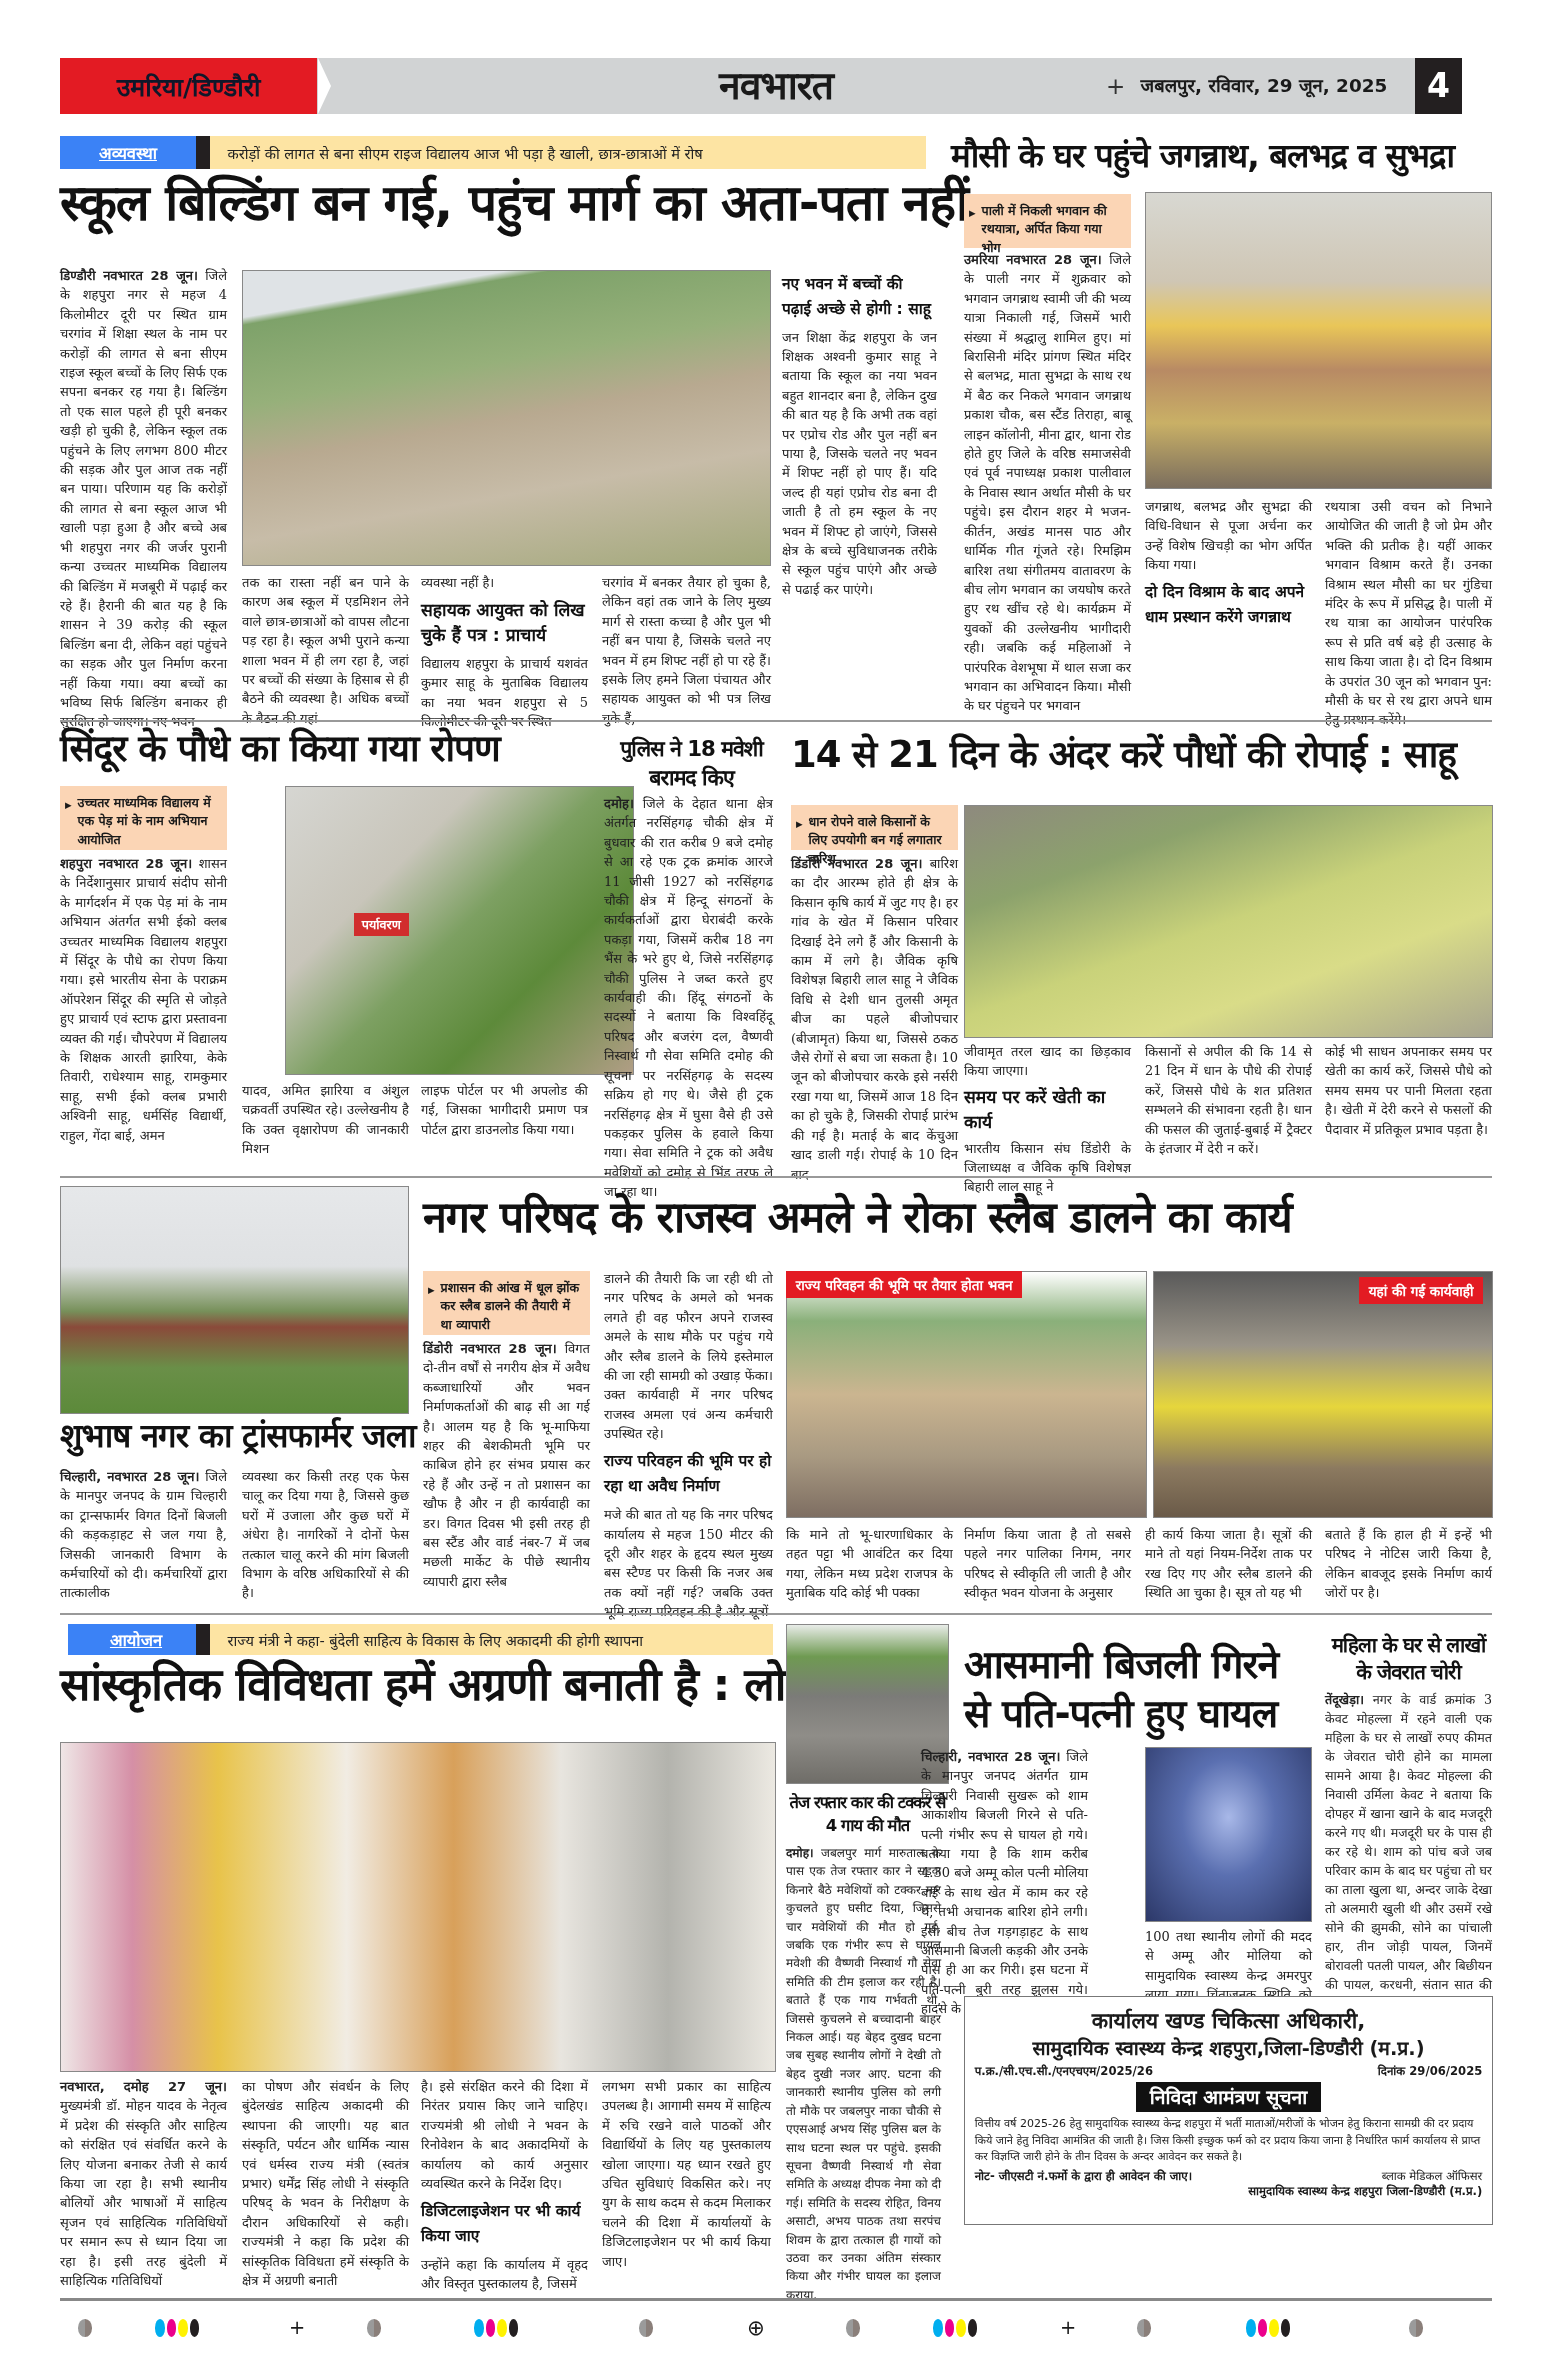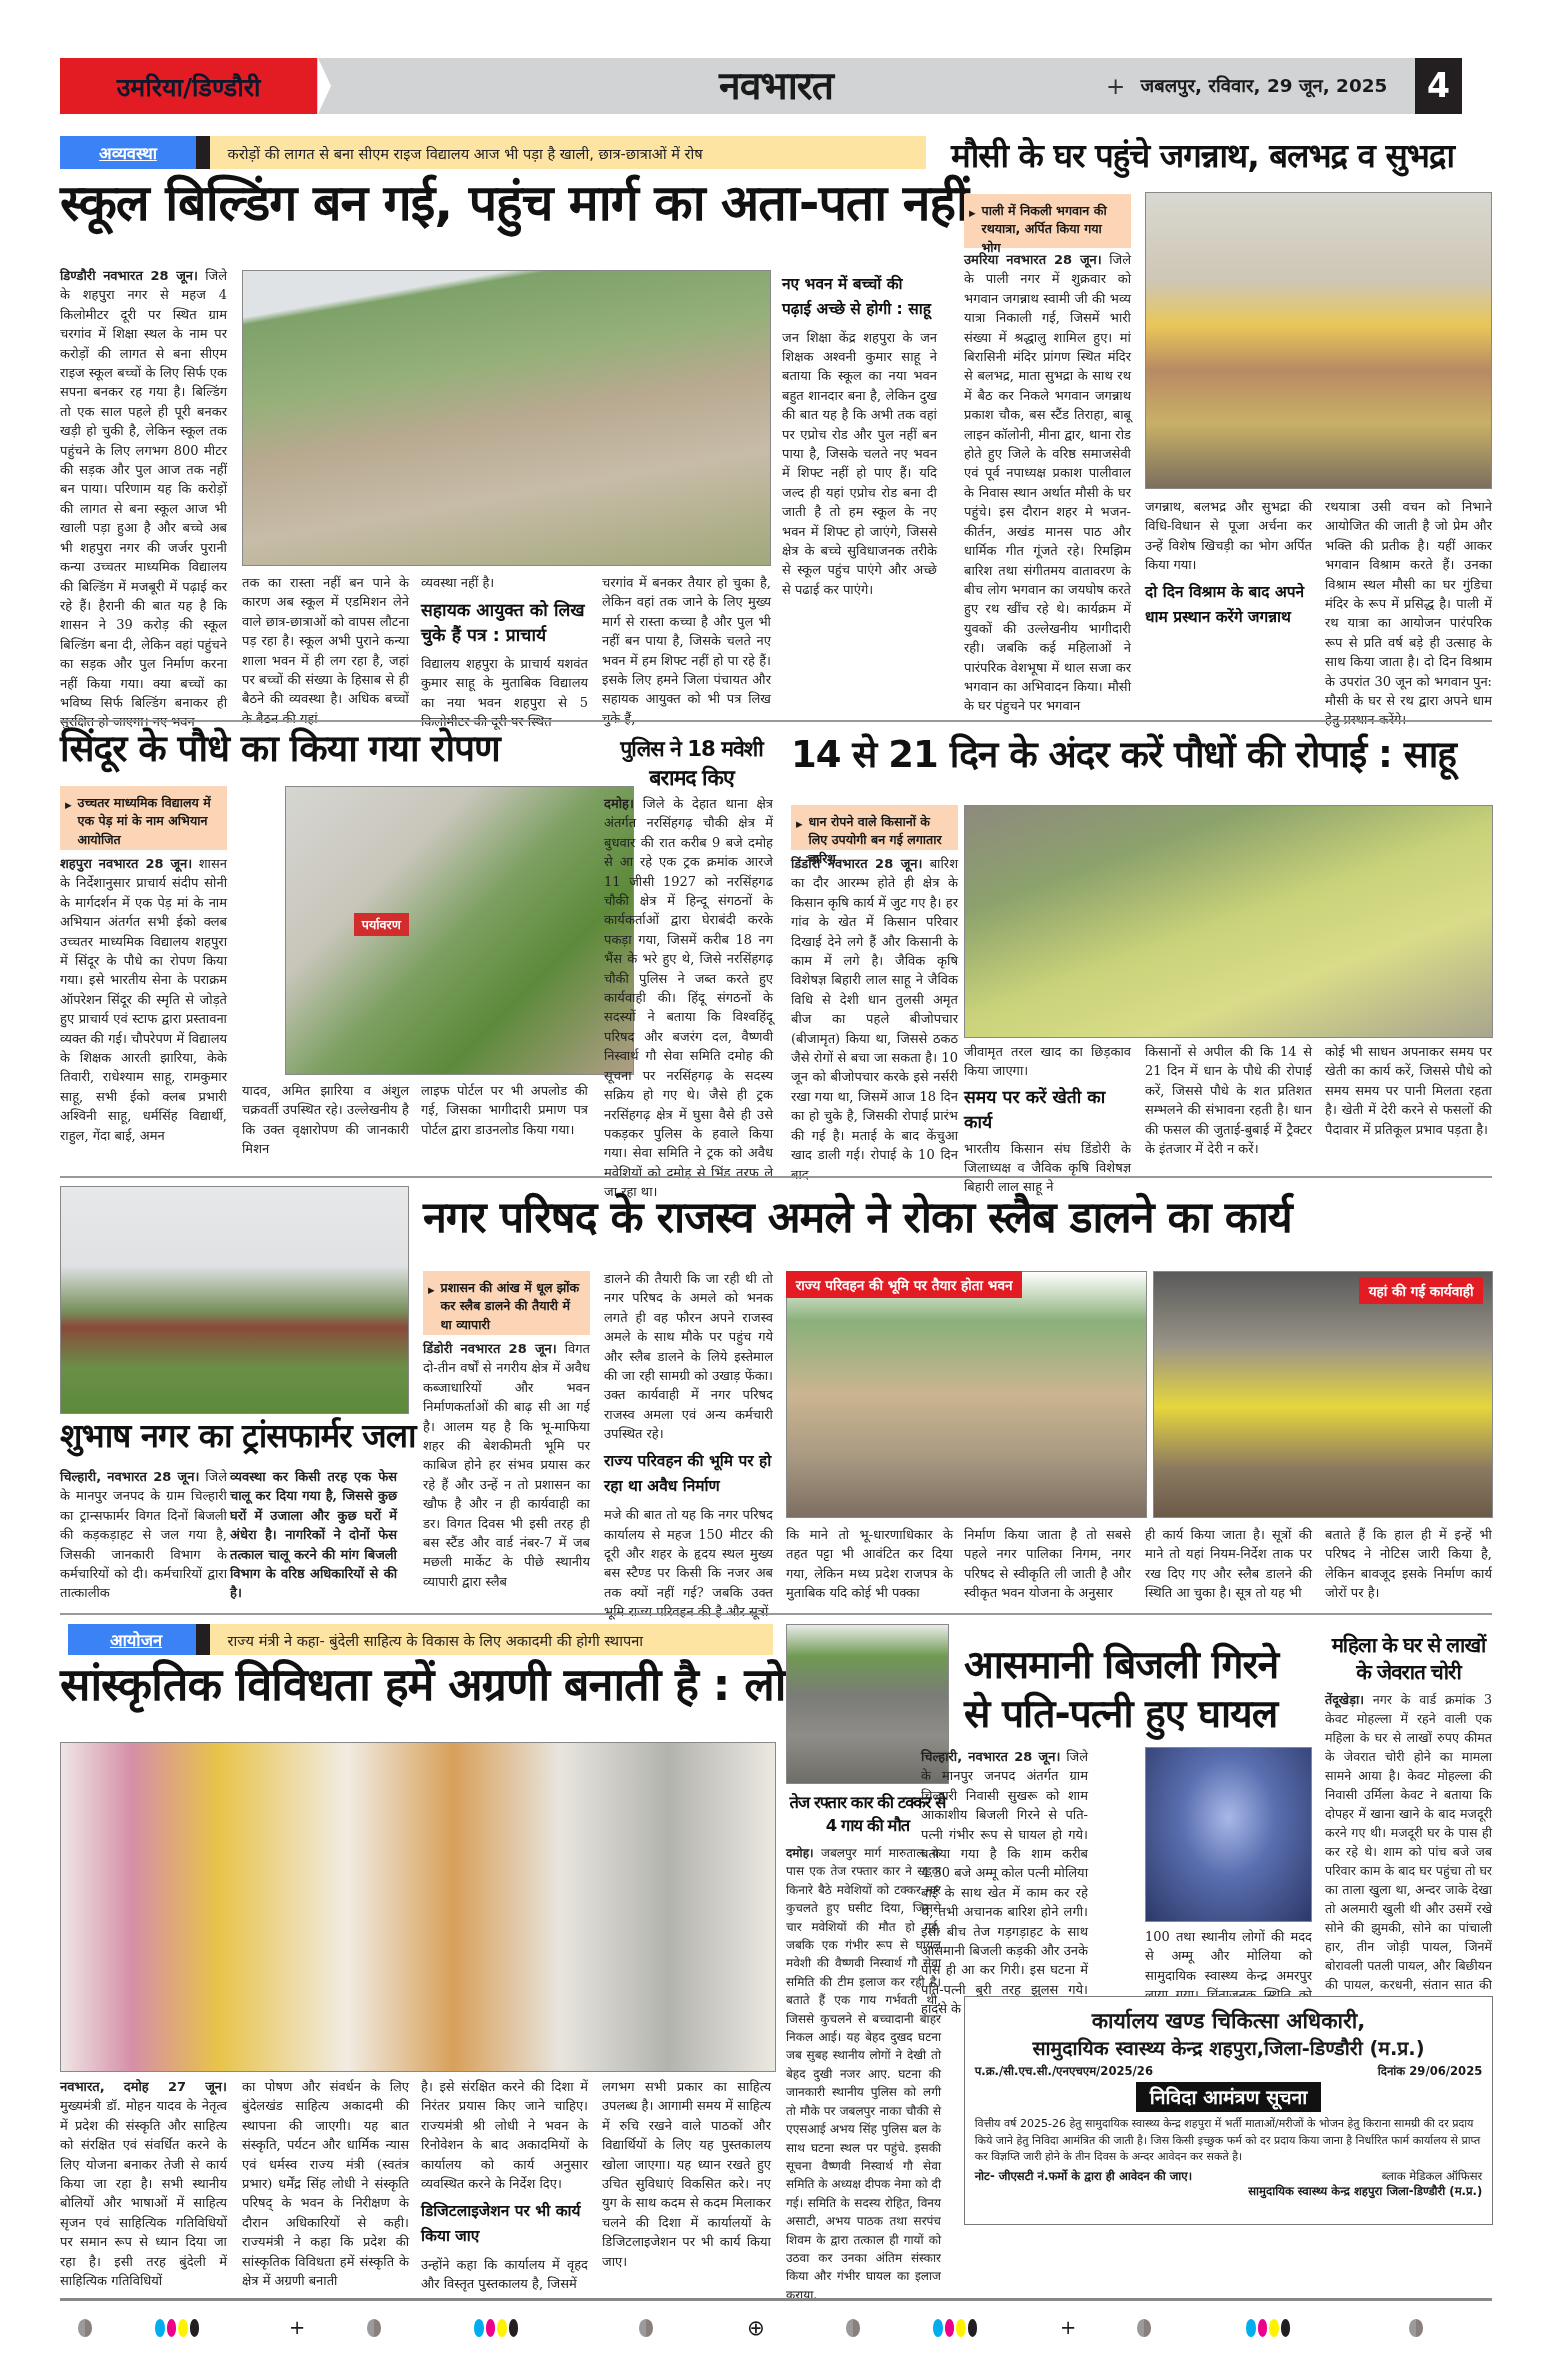--- a/index.html
+++ b/index.html
@@ -112,21 +112,21 @@
 <div class="abs body" style="left:1325px;top:1042px;width:167px;">कोई भी साधन अपनाकर समय पर खेती का कार्य करें, जिससे पौधे को समय समय पर पानी मिलता रहता है। खेती में देरी करने से फसलों की पैदावार में प्रतिकूल प्रभाव पड़ता है।</div>
 
 <div class="rule" style="left:60px;top:1176px;width:1432px;"></div>
 
 <div class="photo" style="left:60px;top:1186px;width:349px;height:228px;background:linear-gradient(180deg,#e6e8ea 0%,#dfe1e3 35%,#77905a 55%,#8a4a3a 62%,#6a8f48 80%,#5c8a3a 100%);"></div>
 <div class="abs headline" style="left:60px;top:1419px;width:349px;font-size:33px;">शुभाष नगर का ट्रांसफार्मर जला</div>
 <div class="abs body" style="left:60px;top:1467px;width:167px;">
   <b>चिल्हारी, नवभारत 28 जून।</b>
   <span>जिले के मानपुर जनपद के ग्राम चिल्हारी का ट्रान्सफार्मर विगत दिनों बिजली की कड़कड़ाहट से जल गया है, जिसकी जानकारी विभाग के कर्मचारियों को दी। कर्मचारियों द्वारा तात्कालीक</span>
 </div>
-<div class="abs body" style="left:230px;top:1467px;width:167px;font-weight:bold;">व्यवस्था कर किसी तरह एक फेस चालू कर दिया गया है, जिससे कुछ घरों में उजाला और कुछ घरों में अंधेरा है। नागरिकों ने दोनों फेस तत्काल चालू करने की मांग बिजली विभाग के वरिष्ठ अधिकारियों से की है।</div>
+<div class="abs body" style="left:242px;top:1467px;width:167px;">व्यवस्था कर किसी तरह एक फेस चालू कर दिया गया है, जिससे कुछ घरों में उजाला और कुछ घरों में अंधेरा है। नागरिकों ने दोनों फेस तत्काल चालू करने की मांग बिजली विभाग के वरिष्ठ अधिकारियों से की है।</div>
 
 <div class="abs headline" style="left:423px;top:1195px;width:1069px;font-size:43px;">नगर परिषद के राजस्व अमले ने रोका स्लैब डालने का कार्य</div>
 <div class="callout" style="left:423px;top:1271px;width:167px;height:64px;">प्रशासन की आंख में धूल झोंक कर स्लैब डालने की तैयारी में था व्यापारी</div>
 <div class="abs body" style="left:423px;top:1339px;width:167px;">
   <b>डिंडोरी नवभारत 28 जून।</b>
   <span>विगत दो-तीन वर्षों से नगरीय क्षेत्र में अवैध कब्जाधारियों और भवन निर्माणकर्ताओं की बाढ़ सी आ गई है। आलम यह है कि भू-माफिया शहर की बेशकीमती भूमि पर काबिज होने हर संभव प्रयास कर रहे हैं और उन्हें न तो प्रशासन का खौफ है और न ही कार्यवाही का डर। विगत दिवस भी इसी तरह ही बस स्टैंड और वार्ड नंबर-7 में जब मछली मार्केट के पीछे स्थानीय व्यापारी द्वारा स्लैब</span>
 </div>
 <div class="abs" style="left:604px;top:1269px;width:169px;">
   <div class="body">डालने की तैयारी कि जा रही थी तो नगर परिषद के अमले को भनक लगते ही वह फौरन अपने राजस्व अमले के साथ मौके पर पहुंच गये और स्लैब डालने के लिये इस्तेमाल की जा रही सामग्री को उखाड़ फेंका। उक्त कार्यवाही में नगर परिषद राजस्व अमला एवं अन्य कर्मचारी उपस्थित रहे।</div>
   <div class="subhead" style="margin:5.8px 0;font-size:15.5px;">राज्य परिवहन की भूमि पर हो रहा था अवैध निर्माण</div>

